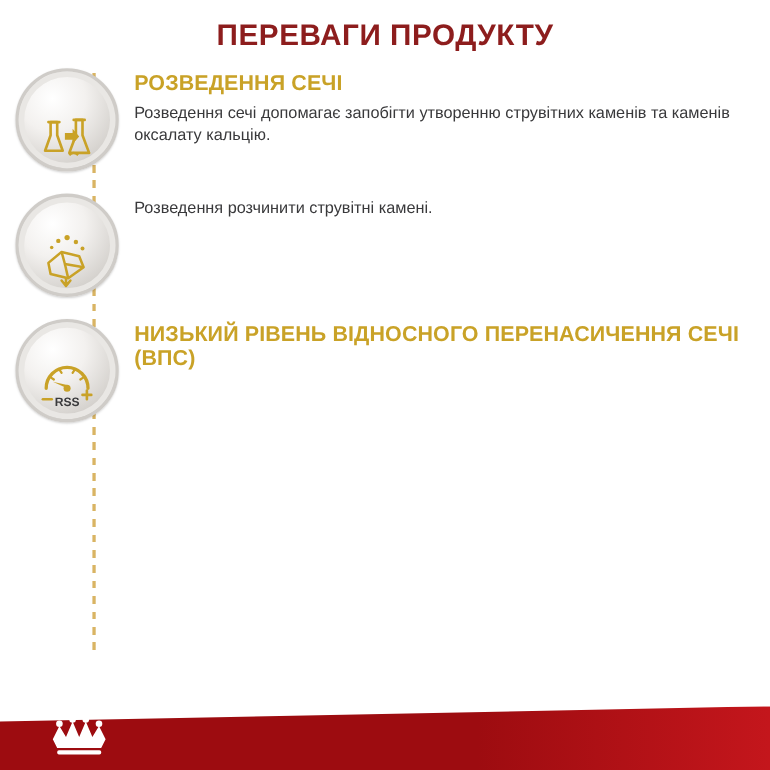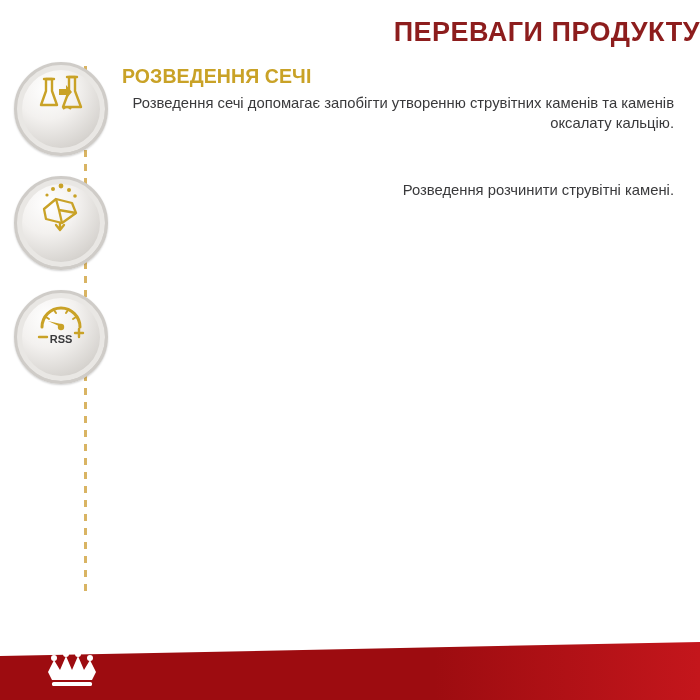--- a/index.html
+++ b/index.html
@@ -14,21 +14,21 @@
     overflow: hidden;
     position: relative;
   }
   .page {
     position: relative;
     width: 700px;
     height: 700px;
     box-sizing: border-box;
   }
   .title {
-    text-align: right;
+    text-align: center;
     font-size: 27px;
     font-weight: bold;
     color: #8d1d1d;
     letter-spacing: 0.5px;
     padding-top: 18px;
     line-height: 1.1;
   }
   
   .spine {
     position: absolute;
@@ -63,45 +63,43 @@
     padding-top: 2px;
   }
   .icon-disc {
     width: 88px;
     height: 88px;
     border-radius: 50%;
     background: radial-gradient(circle at 35% 28%, #ffffff 0%, #f3f1ef 35%, #d7d4d0 70%, #b9b5b1 100%);
     border: 3px solid #cfccc8;
     box-shadow: inset 0 0 0 5px #e9e7e4, 0 1px 2px rgba(0,0,0,.18);
     display: flex;
-    align-items: flex-start;
+    align-items: flex-end;
     justify-content: center;
     position: relative;
   }
   .icon-disc svg { display: block; }
   .txt {
     flex: 1 1 auto;
-    padding-right: 26px;
     padding-top: 6px;
   }
   .b-title {
     color: #c9a227;
     font-weight: bold;
     font-size: 19.5px;
     line-height: 1.12;
     letter-spacing: 0.1px;
     margin: 0 0 5px 0;
     text-transform: uppercase;
   }
   .b-desc {
     color: #39393b;
     font-size: 14.8px;
     line-height: 1.38;
     margin: 0;
-    text-align: right;
   }
   
   .benefit.r1 { margin-top: 12px; }
   .benefit.r2 { margin-top: 18px; }
   .benefit.r3 { margin-top: 18px; }
   .benefit.r4 { margin-top: 18px; }
 
   
   .footer {
     position: absolute;
@@ -200,20 +198,21 @@
             <circle cx="31" cy="34" r="3.2" fill="#c9a227"></circle>
             <g stroke="#c9a227" stroke-width="2.4" stroke-linecap="round">
               <path d="M9 44 L17 44"></path>
               <path d="M45 40 L53 40 M49 36 L49 44"></path>
             </g>
             <text x="31" y="50" font-family="Liberation Sans, sans-serif" font-size="11" font-weight="bold" fill="#3b3b3d" text-anchor="middle">RSS</text>
           </svg>
         </div>
       </div>
       <div class="txt">
+        <p class="b-title">НИЗЬКИЙ РІВЕНЬ ВІДНОСНОГО ПЕРЕНАСИЧЕННЯ СЕЧІ (ВПС)</p>
       </div>
     </div>
 
     <div class="benefit r4">
     </div>
 
   </div>
 
   <div class="footer">
     <div class="footer-band"></div>

